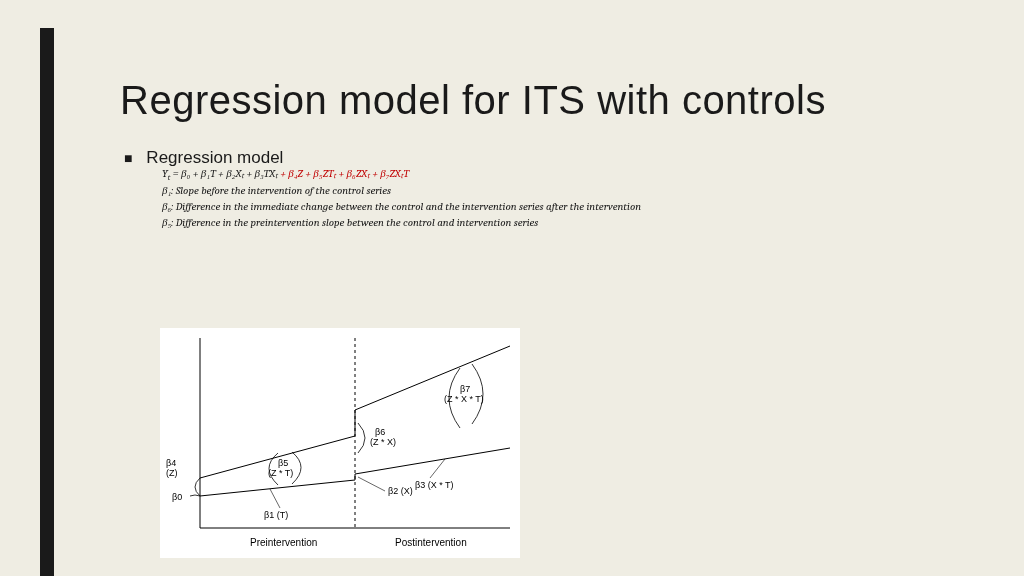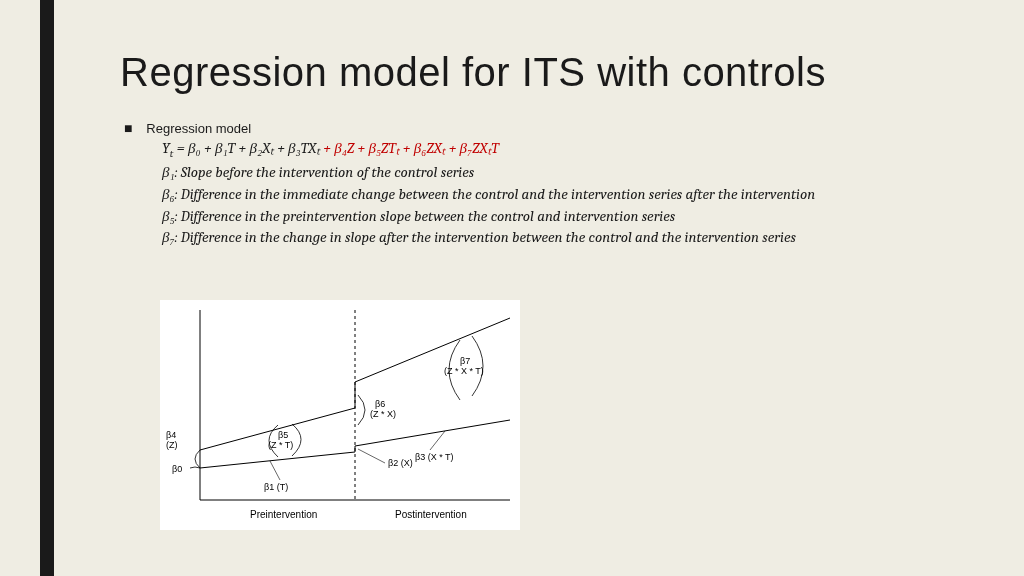--- a/index.html
+++ b/index.html
@@ -9,20 +9,21 @@
     height: 576px;
     background: #efede3;
     font-family: "Segoe UI", Arial, sans-serif;
     overflow: hidden;
   }
   .slide {
     position: relative;
     width: 1024px;
     height: 412px;
     background: #efede3;
+    margin-top: 28px;
   }
   .accent-bar {
     position: absolute;
     left: 40px;
     top: 0;
     width: 14px;
     height: 576px;
     background: #1a1a1a;
   }
   .title {
@@ -36,29 +37,29 @@
   }
   .bullet {
     position: absolute;
     left: 124px;
     top: 120px;
     font-size: 14px;
     color: #1a1a1a;
   }
   .bullet-text {
     margin-left: 10px;
-    font-size: 13px;
+    font-size: 17px;
   }
   .equations {
     position: absolute;
     left: 162px;
     top: 138px;
     font-family: Cambria, Georgia, serif;
     font-style: italic;
-    font-size: 15px;
+    font-size: 11px;
     line-height: 1.45;
     color: #1a1a1a;
   }
   .eq-red { color: #c00000; }
   .sub { font-size: 0.7em; vertical-align: sub; font-style: italic; }
   .eqrow { white-space: nowrap; }
 
   
   .chart {
     position: absolute;
@@ -95,21 +96,20 @@
     <span class="bullet-text">Regression model</span>
   </div>
 
   <div class="equations">
     <div class="eqrow">
       <span><span>Y</span><span class="sub">t</span></span><span> = β₀ + β₁T + β₂Xₜ + β₃TXₜ</span><span class="eq-red"> + β₄Z + β₅ZTₜ + β₆ZXₜ + β₇ZXₜT</span>
     </div>
     <div class="eqrow"><span>β₁</span>: <span>Slope before the intervention of the control series</span></div>
     <div class="eqrow"><span>β₆</span>: <span>Difference in the immediate change between the control and the intervention series  after the intervention</span></div>
     <div class="eqrow"><span>β₅</span>: <span>Difference in the preintervention slope between the control and intervention series</span></div>
-    <div class="eqrow"><span>β₇</span>: <span>Difference in the change in slope after the intervention between the control and the intervention series</span></div>
   </div>
 
   <div class="chart">
     <svg viewBox="0 0 360 230">
 
       <line class="axis" x1="40" y1="10" x2="40" y2="200"></line>
       <line class="axis" x1="40" y1="200" x2="350" y2="200"></line>
 
       <line class="dash" x1="195" y1="10" x2="195" y2="200"></line>
 

